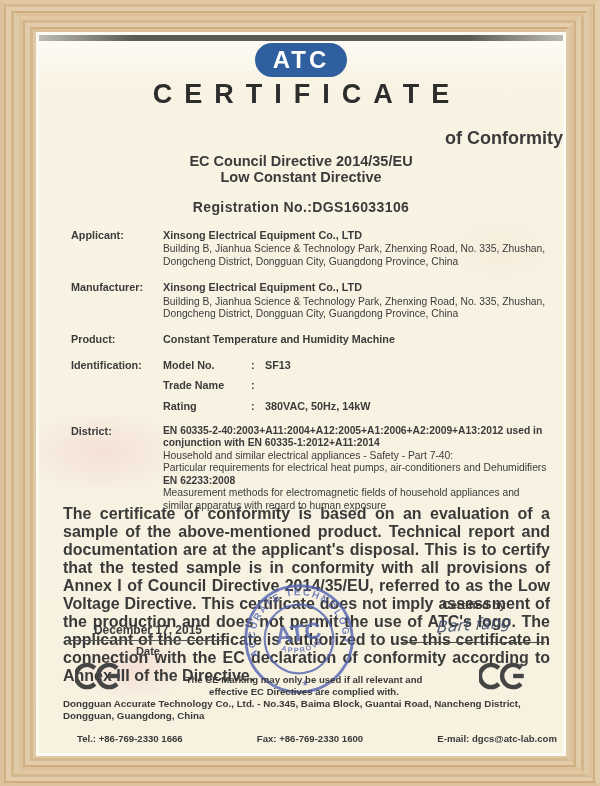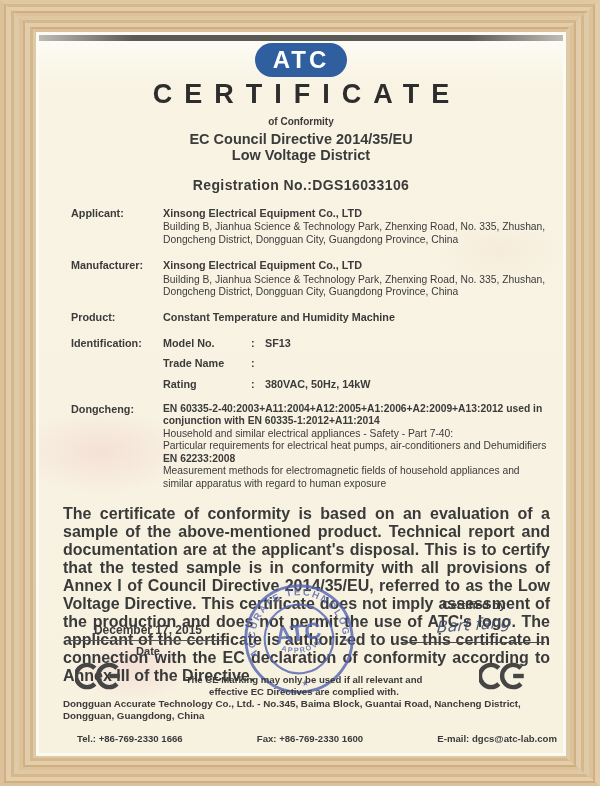--- a/index.html
+++ b/index.html
@@ -26,21 +26,21 @@
   }
   .edge-shadow{position:absolute;top:0;left:0;right:0;height:6px;
     background:linear-gradient(90deg,rgba(70,68,62,.35),rgba(70,68,62,.88) 18% 82%,rgba(70,68,62,.35));}
   
   .hdr{text-align:center;}
   .pill{width:92px;height:34px;margin:8px auto 0;border-radius:17px;
     display:flex;align-items:center;justify-content:center;
     color:#fff;font-weight:bold;font-size:24px;letter-spacing:3px;}
   .title{margin-top:3px;font-size:27px;font-weight:bold;color:#2d2d2d;
     letter-spacing:12px;padding-left:12px;line-height:28px;}
-  .subtitle{margin-top:8px;font-size:10px;font-weight:bold;}
+  .subtitle{margin-top:20px;font-size:18px;font-weight:bold;text-align:right;}
   .dir{margin-top:4px;font-size:14.5px;font-weight:bold;line-height:16px;}
   .dir2{font-size:14.5px;font-weight:bold;line-height:16px;}
   .reg{margin-top:14px;font-size:14px;font-weight:bold;letter-spacing:.4px;}
   
   .fields{margin-top:14px;padding:0 15px 0 32px;font-size:10.3px;line-height:12.4px;}
   .frow{display:grid;grid-template-columns:92px 1fr;margin-bottom:13px;}
   .flabel{font-weight:bold;font-size:10.8px;}
   .fname{font-weight:bold;font-size:10.8px;}
   .faddr{margin-top:2px;}
   .idrow{display:grid;grid-template-columns:88px 14px 1fr;margin-bottom:8px;}
@@ -81,21 +81,21 @@
   <div class="paper">
     <div class="edge-shadow"></div>
 
     <div class="hdr">
       <div class="pill" style="background:#2f5f9f">
         <span>ATC</span>
       </div>
       <div class="title">CERTIFICATE</div>
       <div class="subtitle">of Conformity</div>
       <div class="dir">EC Council Directive 2014/35/EU</div>
-      <div class="dir2">Low Voltage District</div>
+      <div class="dir2">Low Constant Directive</div>
       <div class="reg">Registration No.:DGS16033106</div>
     </div>
 
     <div class="fields">
 
       <div class="frow">
         <div class="flabel">Applicant:</div>
         <div>
           <div class="fname">Xinsong Electrical Equipment Co., LTD</div>
           <div class="faddr">Building B, Jianhua Science &amp; Technology Park, Zhenxing Road, No. 335, Zhushan, Dongcheng District, Dongguan City, Guangdong Province, China</div>
@@ -129,21 +129,21 @@
           </div>
           <div class="idrow" style="margin-bottom:0">
             <span class="idname">Rating</span>
             <span class="idsep">:</span>
             <span class="idval">380VAC, 50Hz, 14kW</span>
           </div>
         </div>
       </div>
 
       <div class="frow std" style="margin-bottom:0">
-        <div class="flabel">Dongcheng:</div>
+        <div class="flabel">District:</div>
         <div>
           <p class="std-b">EN 60335-2-40:2003+A11:2004+A12:2005+A1:2006+A2:2009+A13:2012 used in conjunction with EN 60335-1:2012+A11:2014</p>
           <p>Household and similar electrical appliances - Safety - Part 7-40:</p>
           <p>Particular requirements for electrical heat pumps, air-conditioners and Dehumidifiers</p>
           <p class="std-b">EN 62233:2008</p>
           <p>Measurement methods for electromagnetic fields of household appliances and similar apparatus with regard to human exposure</p>
         </div>
       </div>
     </div>
 

